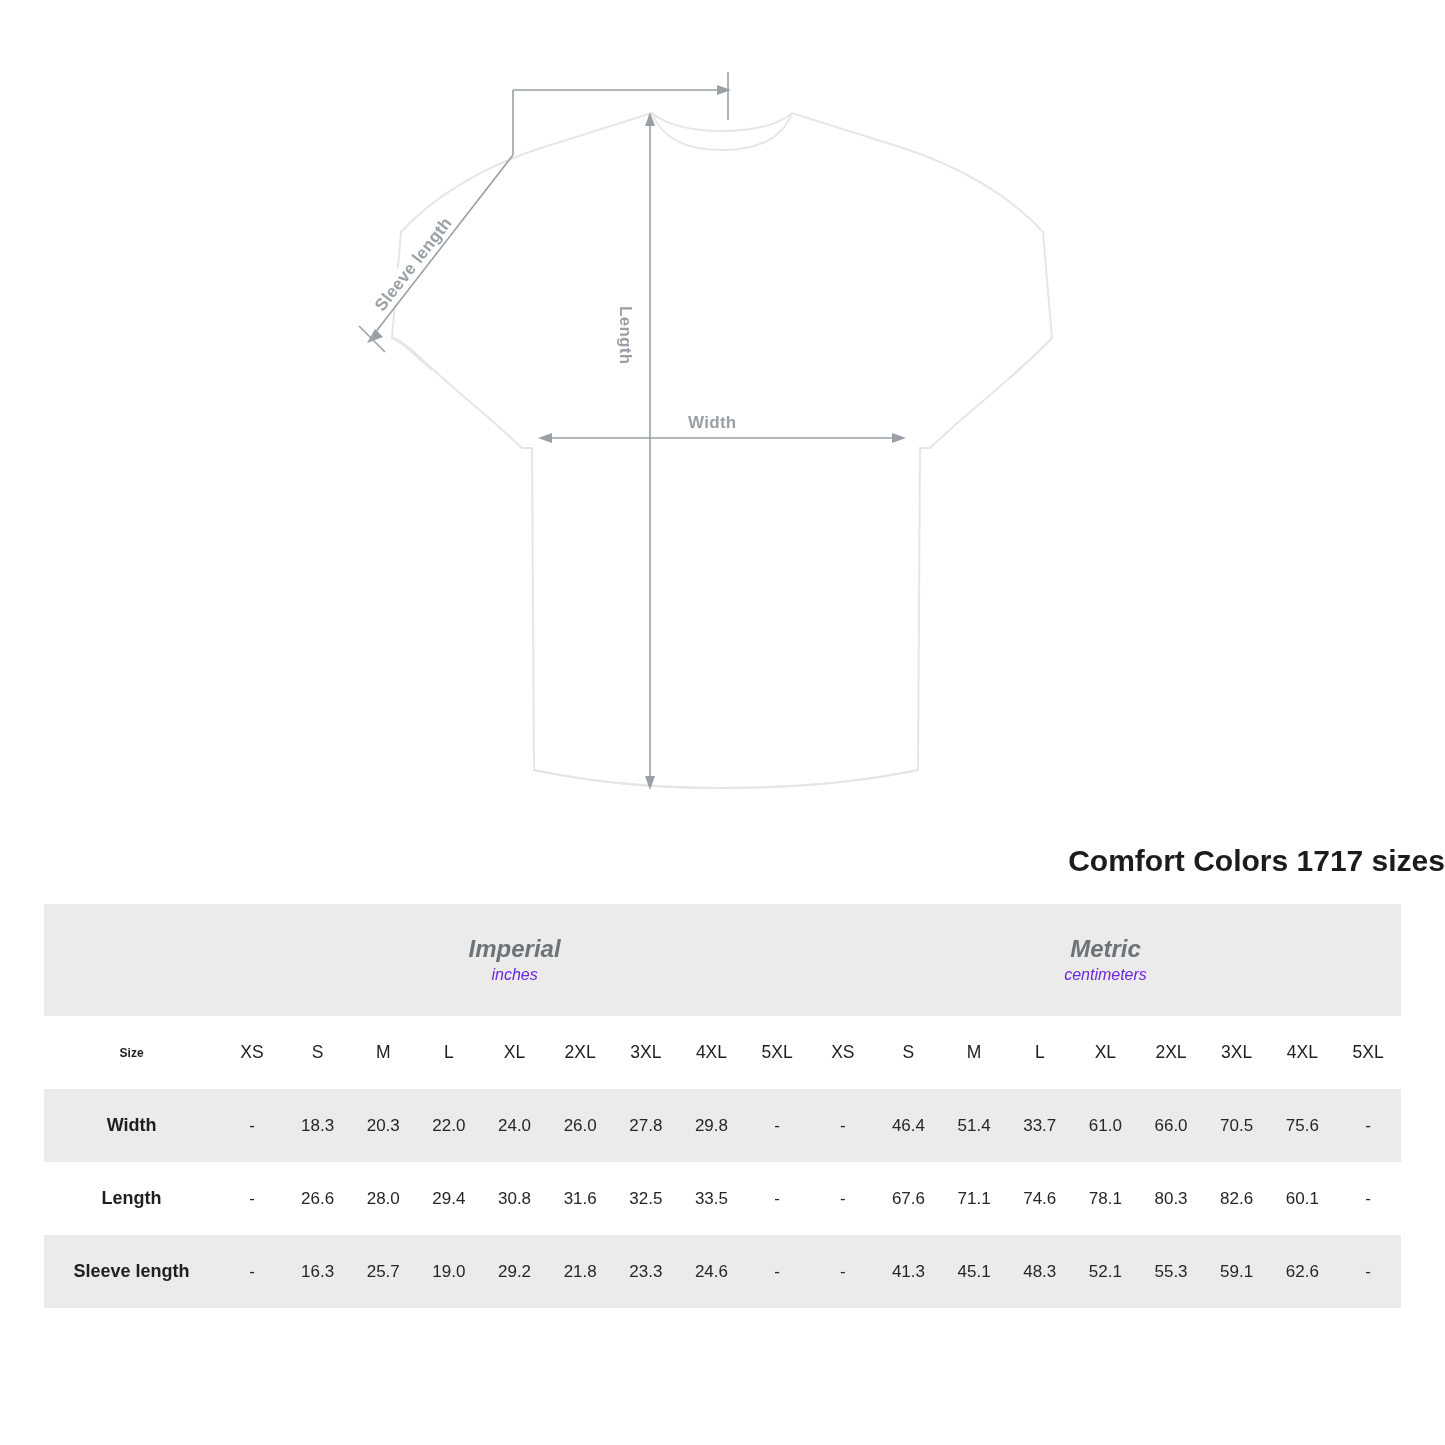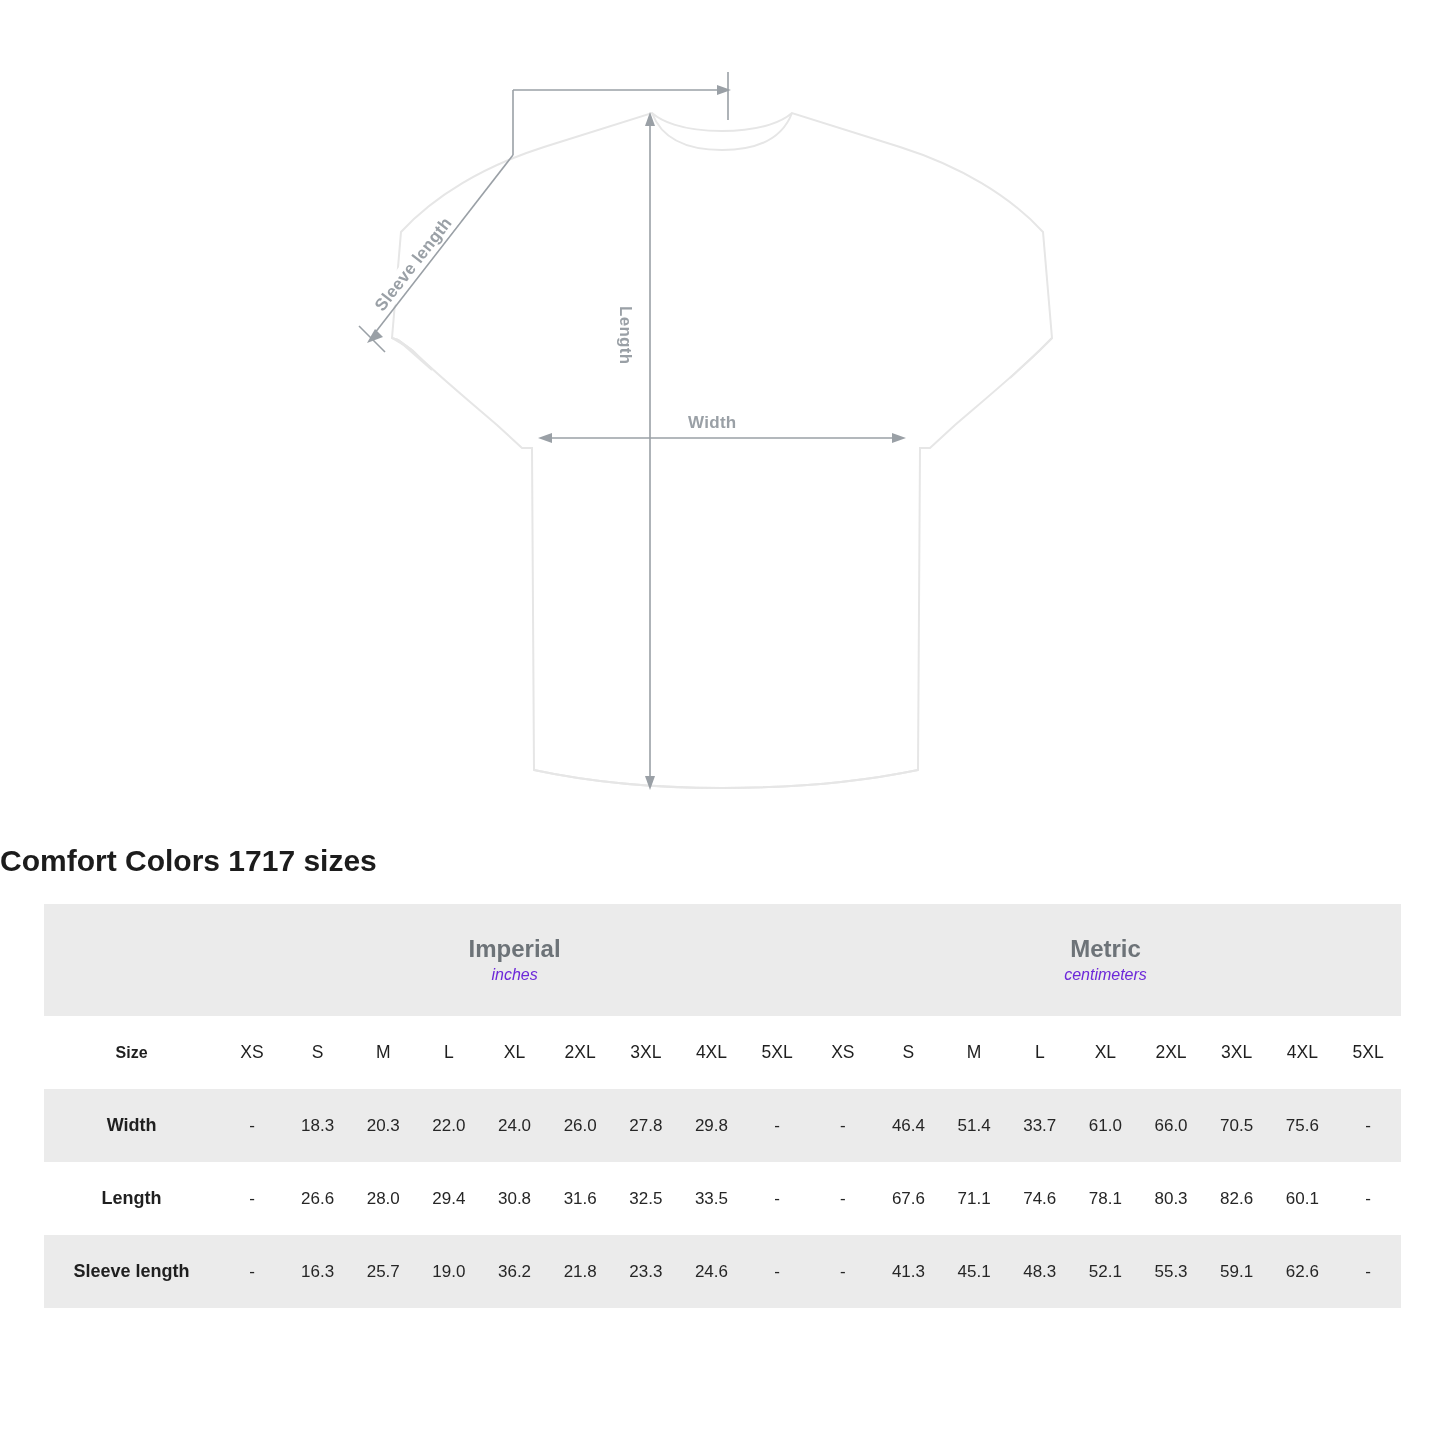--- a/index.html
+++ b/index.html
@@ -57,22 +57,23 @@
     left: 383px;
     top: 300px;
     transform: rotate(-52deg);
     transform-origin: left bottom;
     background: #ffffff;
     padding: 0 6px;
   }
 
   
   .title-block {
-    text-align: left;
+    text-align: right;
     margin-top: 14px;
+    margin-left: 20px;
   }
   .chart-title {
     font-size: 30px;
     font-weight: bold;
     color: #1c1c1c;
     margin: 0 0 14px 0;
   }
   .chart-note {
     font-size: 16.5px;
     font-style: italic;
@@ -101,39 +102,40 @@
   }
   col.first { width: 175px; }
   col.size { width: 65.6px; }
 
   tr.unit-row td {
     background: #ebebeb;
     height: 112px;
   }
   .unit-sys {
     font-size: 24px;
+    font-style: italic;
     font-weight: bold;
     color: #6d7378;
     line-height: 1.25;
   }
   .unit-name {
     font-size: 16px;
     font-style: italic;
     color: #6d28d9;
     line-height: 1.4;
   }
   tr.header-row td {
     background: #ffffff;
     font-weight: normal;
     font-size: 17.5px;
     color: #1f1f1f;
   }
   tr.header-row td.rowhead {
     font-weight: bold;
-    font-size: 16px;
+    font-size: 12px;
   }
   tr.data-row td.rowhead {
     font-weight: bold;
     font-size: 18px;
     color: #1f1f1f;
   }
   tr.band td { background: #ebebeb; }
   tr.plain td { background: #ffffff; }
 </style>
 </head>
@@ -309,21 +311,21 @@
           <td>60.1</td>
           <td>-</td>
         </tr>
 
         <tr class="data-row band">
           <td class="rowhead">Sleeve length</td>
           <td>-</td>
           <td>16.3</td>
           <td>25.7</td>
           <td>19.0</td>
-          <td>36.2</td>
+          <td>29.2</td>
           <td>21.8</td>
           <td>23.3</td>
           <td>24.6</td>
           <td>-</td>
           <td>-</td>
           <td>41.3</td>
           <td>45.1</td>
           <td>48.3</td>
           <td>52.1</td>
           <td>55.3</td>

